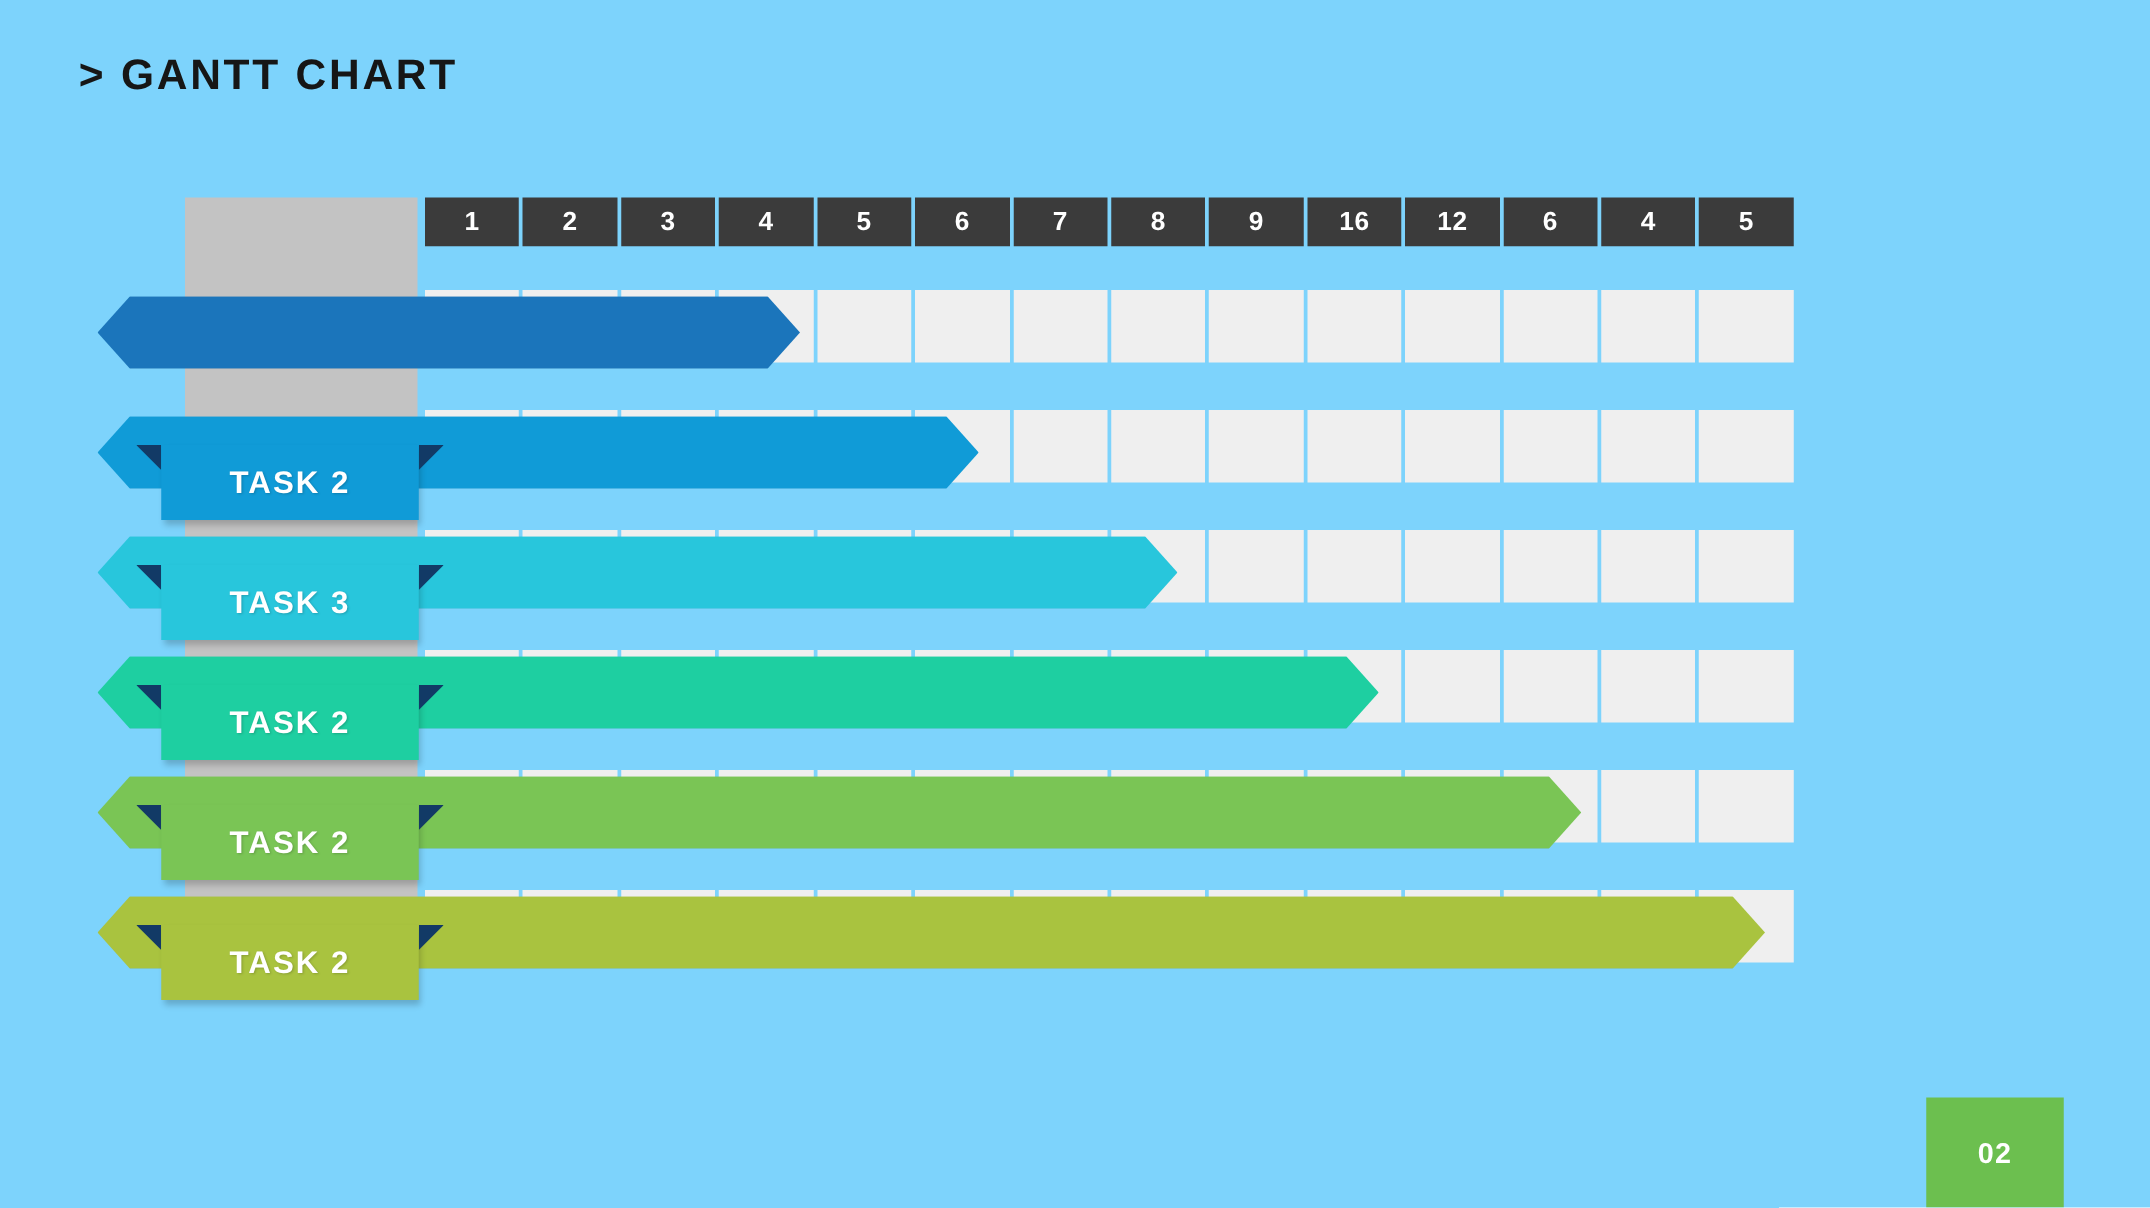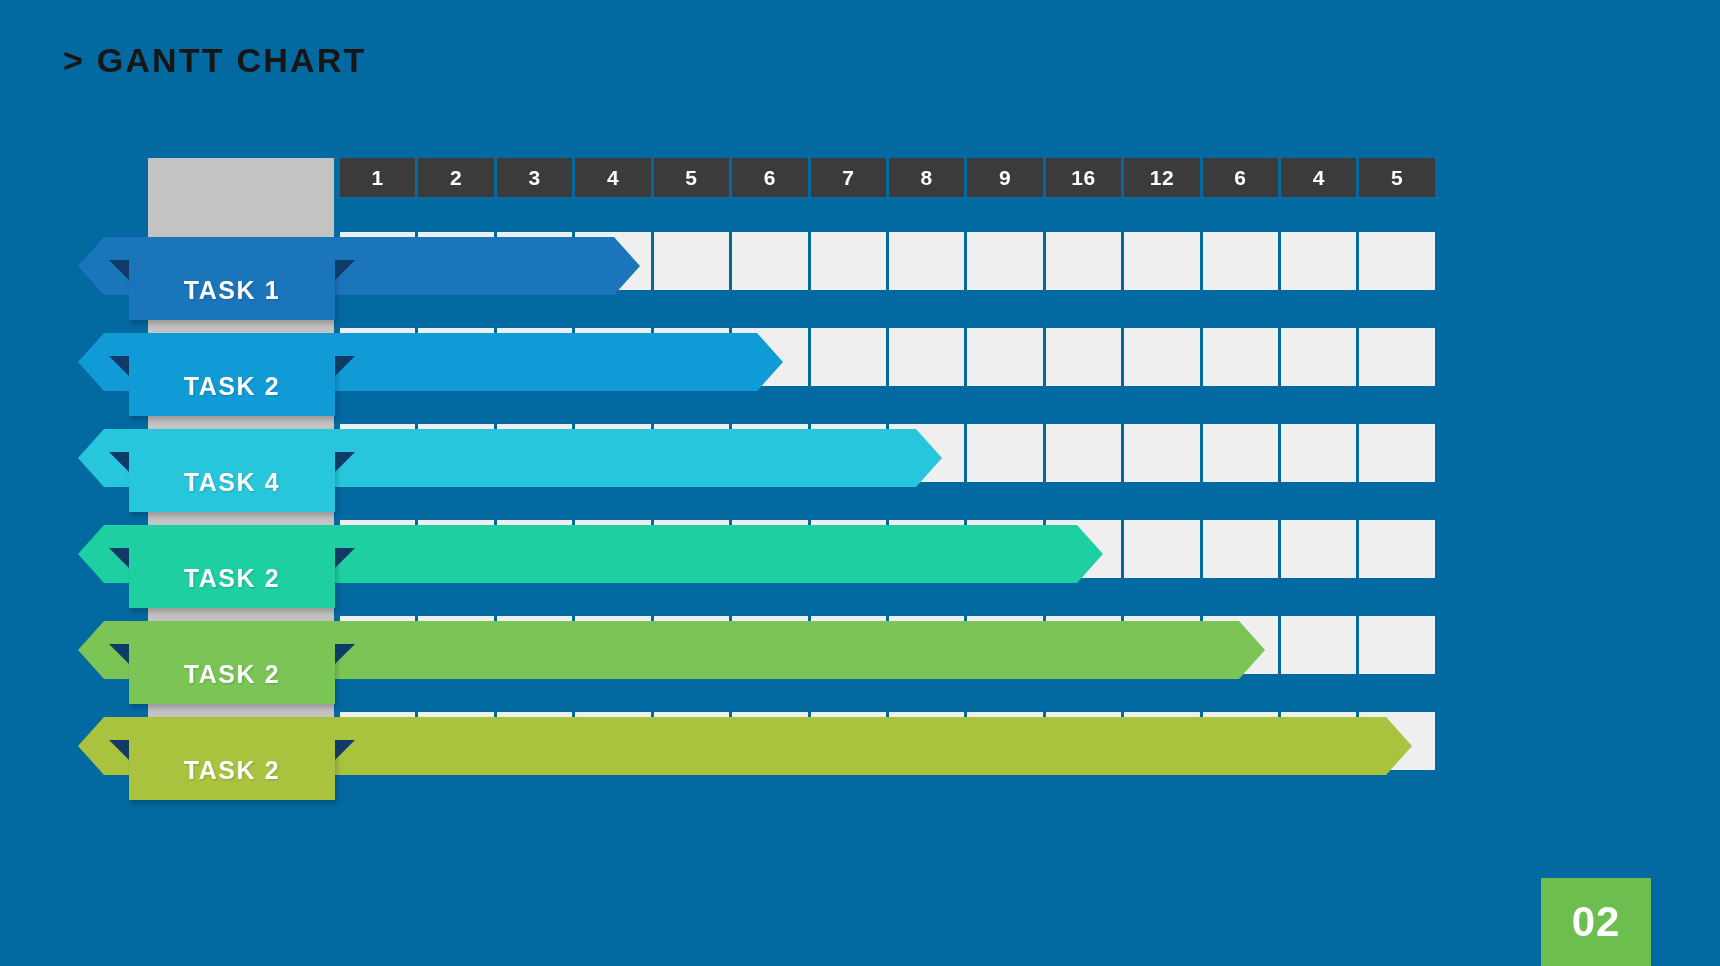--- a/index.html
+++ b/index.html
@@ -6,21 +6,21 @@
   * { box-sizing: border-box; margin: 0; padding: 0; }
   html, body {
     width: 1720px; height: 966px;
     background: #ffffff;
     font-family: "Liberation Sans", sans-serif;
     overflow: hidden;
   }
   #slide {
     position: relative;
     width: 1720px; height: 966px;
-    background: #0369a1;
+    background: #7dd3fc;
   }
 
   
   #title {
     position: absolute;
     left: 63px; top: 41px;
     font-size: 34px;
     font-weight: 700;
     letter-spacing: 2.2px;
     color: #161616;
@@ -120,21 +120,21 @@
   #page-badge {
     position: absolute;
     left: 1541px; top: 878px;
     width: 110px; height: 88px;
     display: flex;
     align-items: center;
     justify-content: center;
   }
   #page-badge-text {
     color: #ffffff;
-    font-size: 42px;
+    font-size: 23px;
     font-weight: 700;
     letter-spacing: 1px;
   }
 </style>
 </head>
 <body>
 
 <div id="slide">
 
   <div id="title">&gt; GANTT CHART</div>
@@ -253,40 +253,35 @@
         <div class="grid-cell" style="background: rgb(239, 239, 239);"></div>
         <div class="grid-cell" style="background: rgb(239, 239, 239);"></div>
         <div class="grid-cell" style="background: rgb(239, 239, 239);"></div>
         <div class="grid-cell" style="background: rgb(239, 239, 239);"></div>
       </div>
     </div>
 
   <div id="task-rows">
       <div class="task-row" style="top: 228px; width: 1720px;">
         <div class="bar" style="background: rgb(27, 117, 187); width: 562px;"></div>
-        <div class="ribbon" style="background: rgb(27, 117, 187);">
-          <span class="fold-l" style="background: rgb(18, 58, 102);"></span>
-          <span class="fold-r" style="background: rgb(18, 58, 102);"></span>
-          <span class="ribbon-text">TASK 1</span>
-        </div>
       </div>
       <div class="task-row" style="top: 324px; width: 1720px;">
         <div class="bar" style="background: rgb(16, 155, 215); width: 705px;"></div>
         <div class="ribbon" style="background: rgb(16, 155, 215);">
           <span class="fold-l" style="background: rgb(18, 58, 102);"></span>
           <span class="fold-r" style="background: rgb(18, 58, 102);"></span>
           <span class="ribbon-text">TASK 2</span>
         </div>
       </div>
       <div class="task-row" style="top: 420px; width: 1720px;">
         <div class="bar" style="background: rgb(40, 198, 220); width: 864px;"></div>
         <div class="ribbon" style="background: rgb(40, 198, 220);">
           <span class="fold-l" style="background: rgb(18, 58, 102);"></span>
           <span class="fold-r" style="background: rgb(18, 58, 102);"></span>
-          <span class="ribbon-text">TASK 4</span>
+          <span class="ribbon-text">TASK 3</span>
         </div>
       </div>
       <div class="task-row" style="top: 516px; width: 1720px;">
         <div class="bar" style="background: rgb(30, 207, 161); width: 1025px;"></div>
         <div class="ribbon" style="background: rgb(30, 207, 161);">
           <span class="fold-l" style="background: rgb(18, 58, 102);"></span>
           <span class="fold-r" style="background: rgb(18, 58, 102);"></span>
           <span class="ribbon-text">TASK 2</span>
         </div>
       </div>

